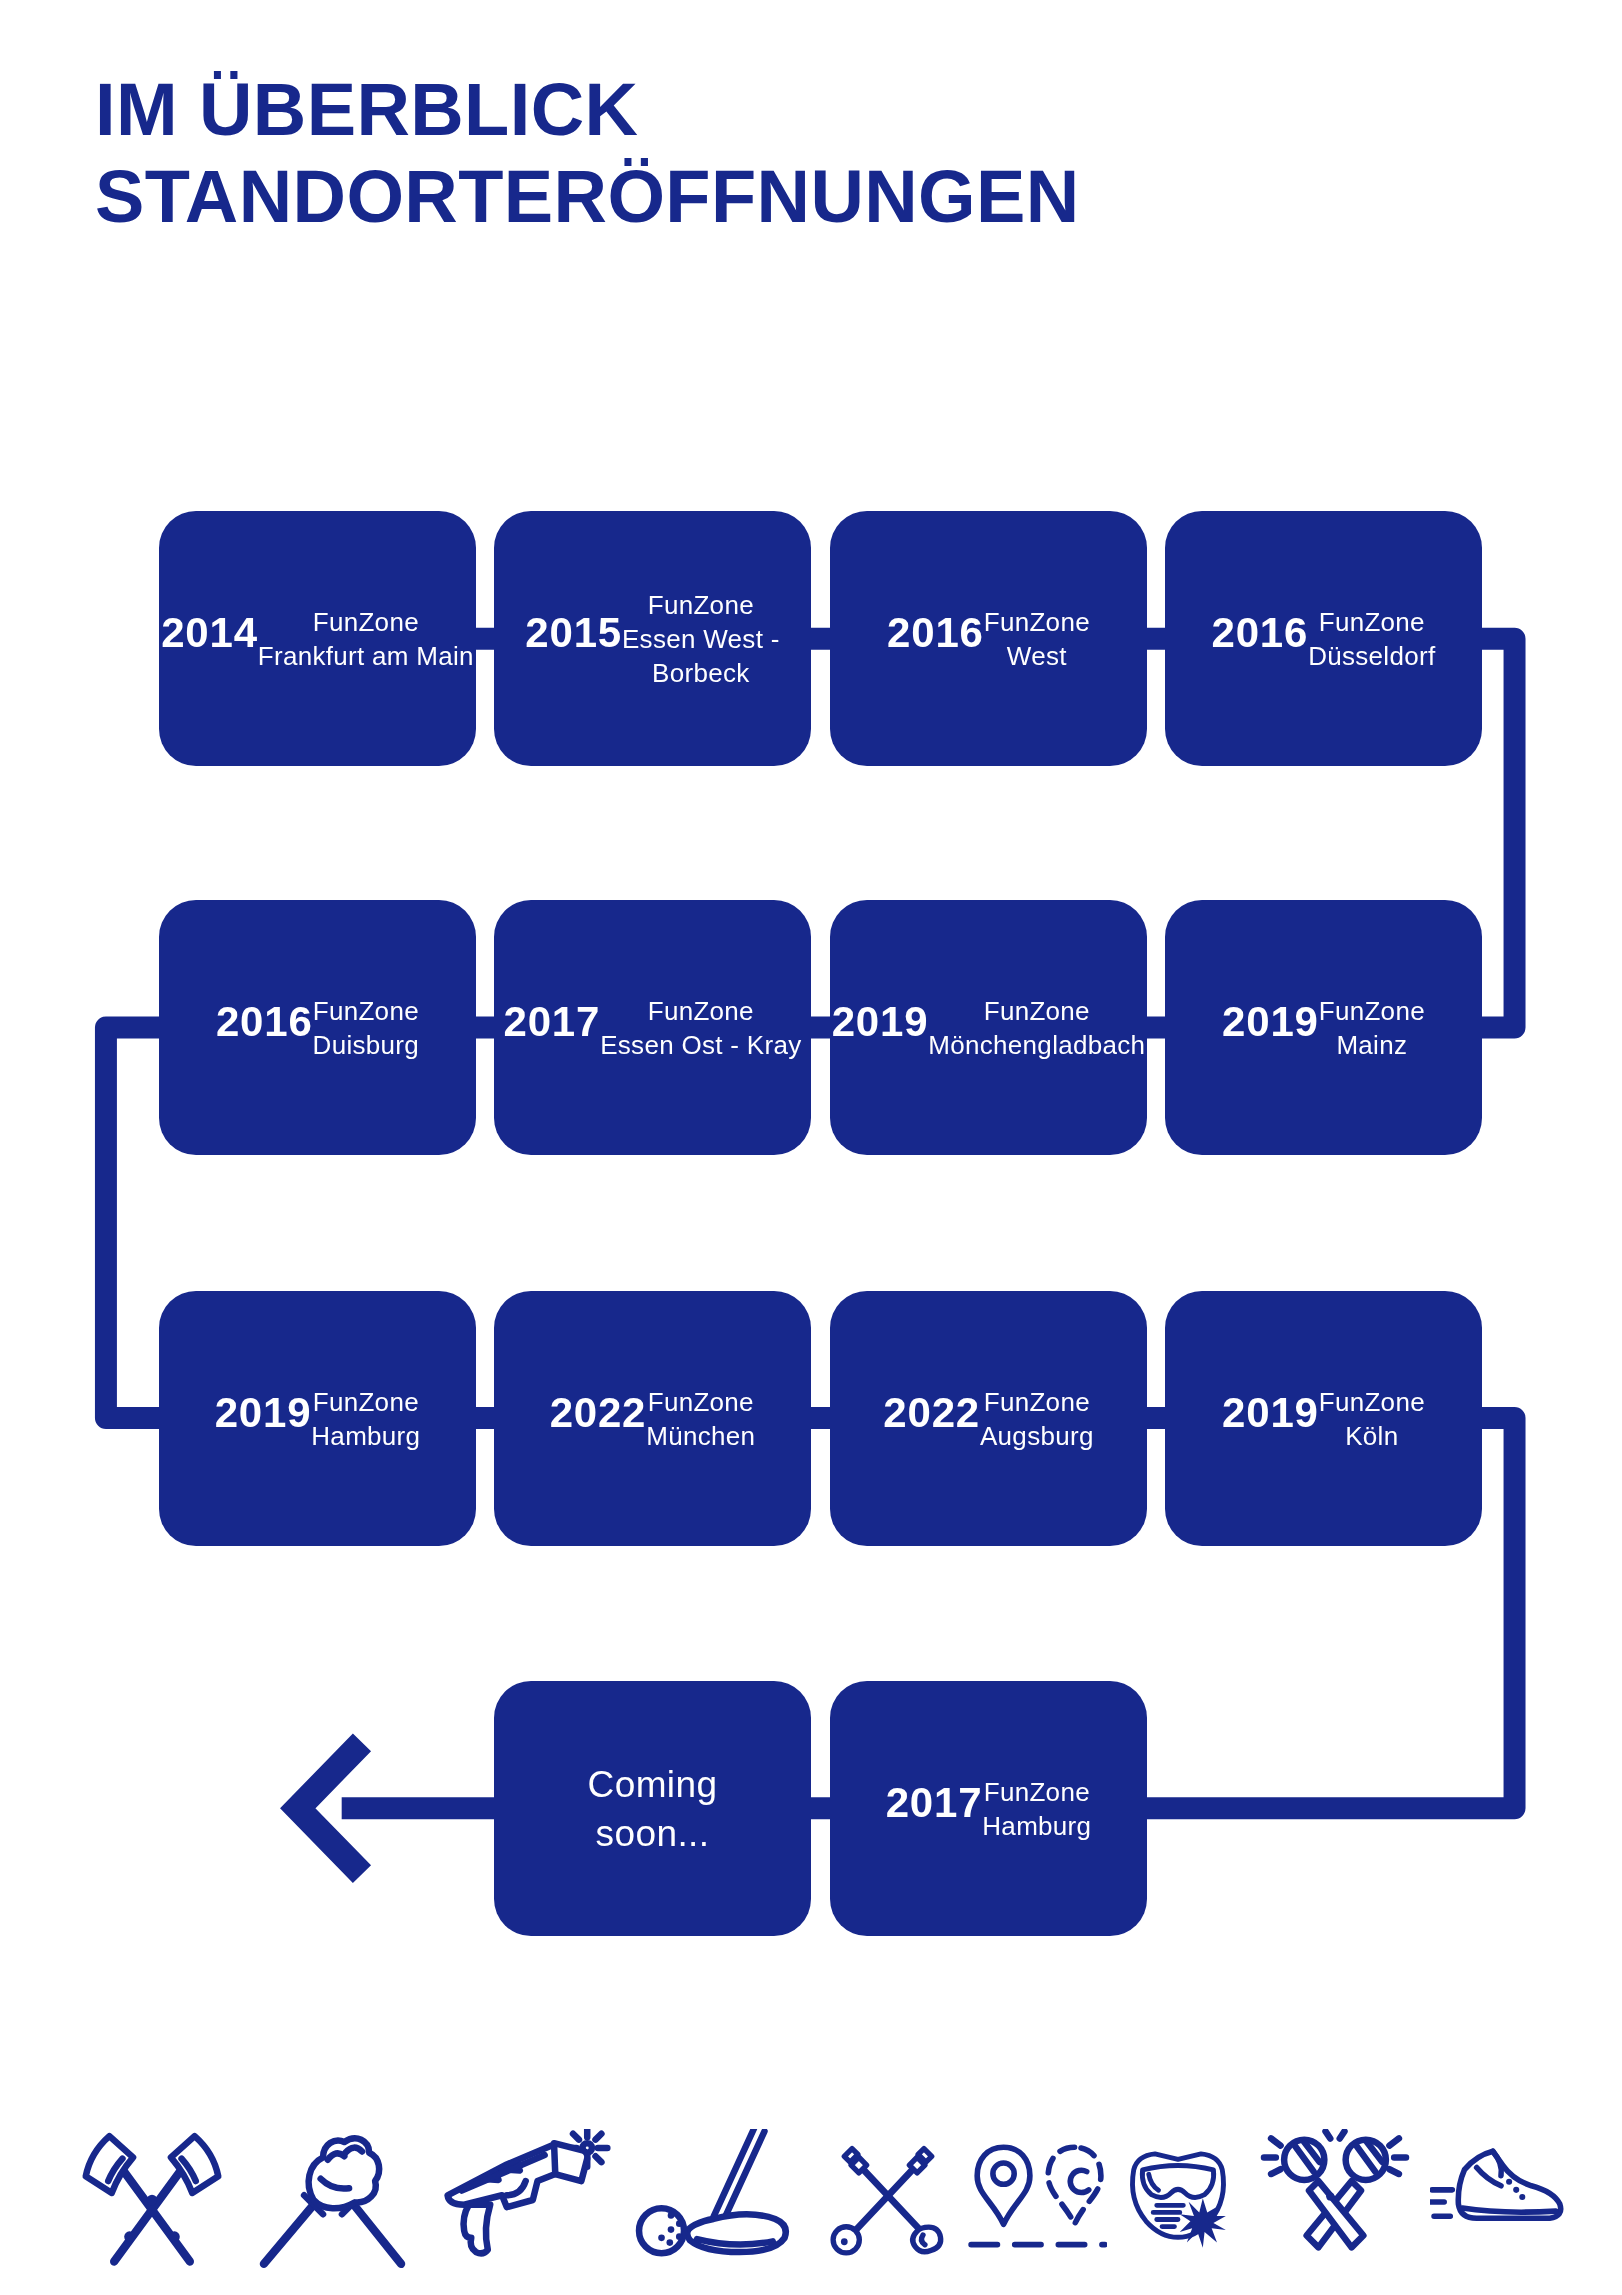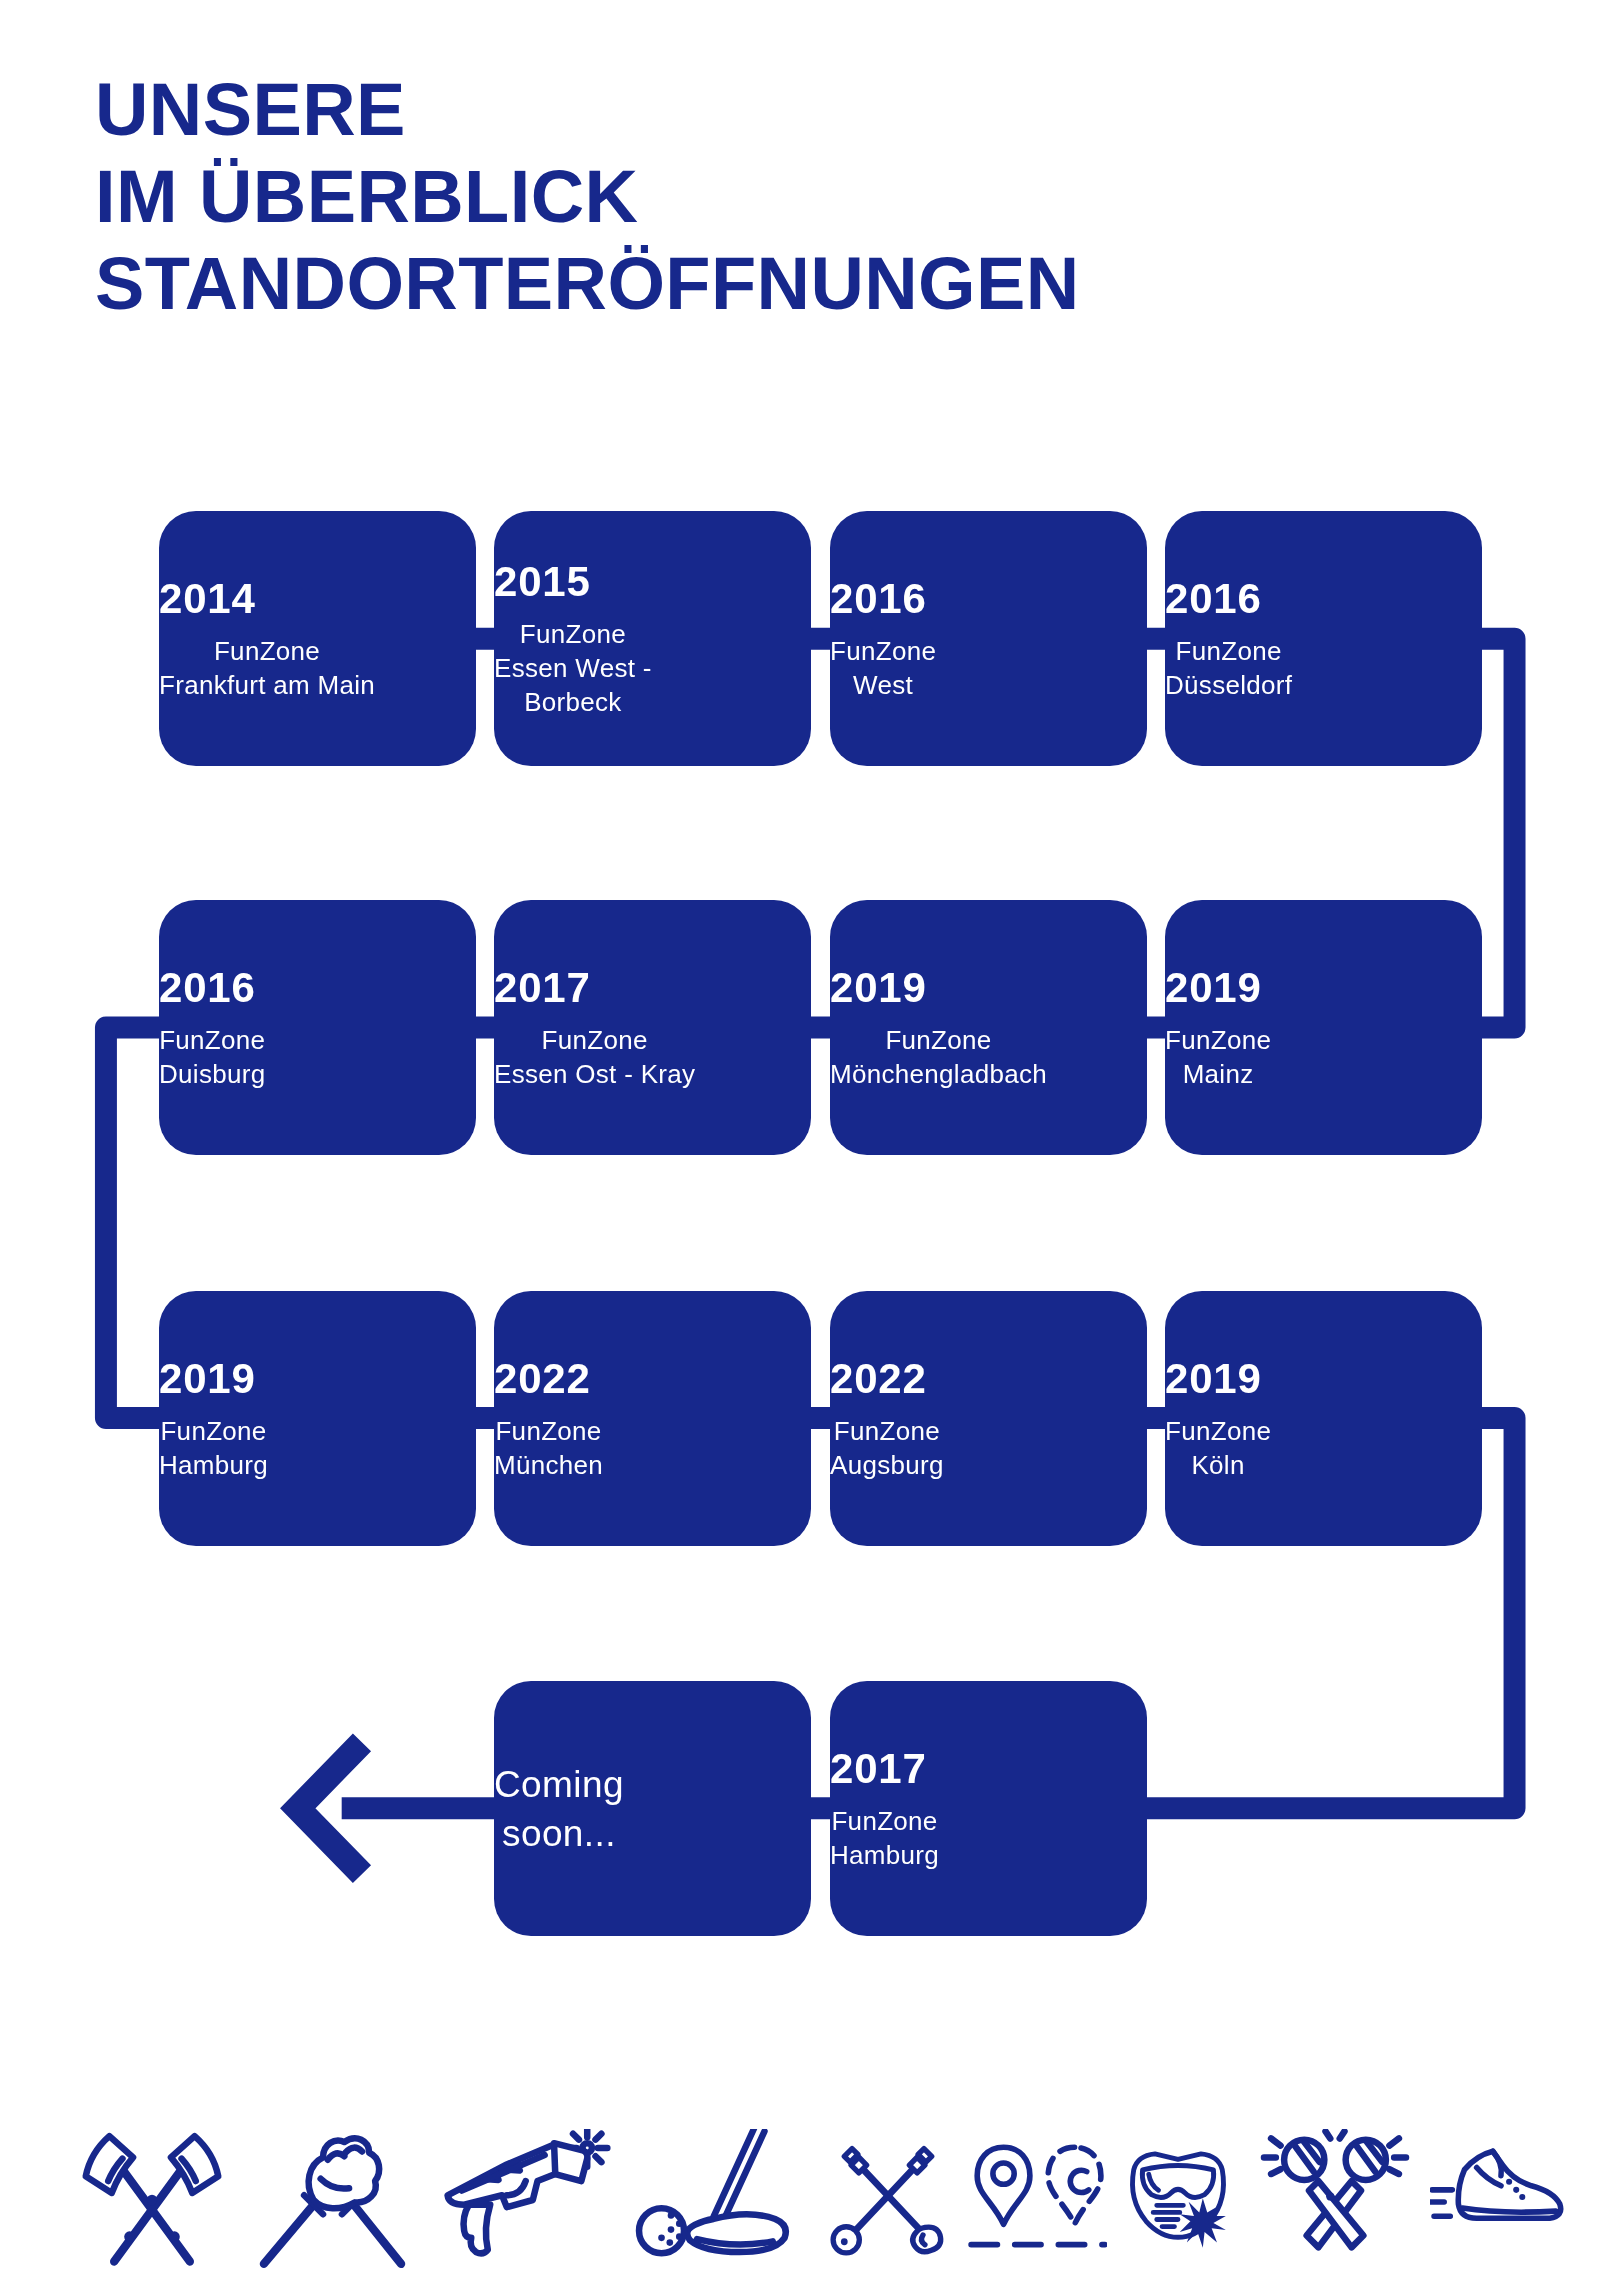--- a/index.html
+++ b/index.html
@@ -17,21 +17,21 @@
   .title span{display:block;}
   
   .connectors{position:absolute;left:0;top:0;}
   .connectors path{stroke:var(--blue);fill:none;}
   .line26{stroke-width:26px;stroke-linejoin:round;}
   .arrowhead{stroke-width:30px;stroke-linecap:butt;stroke-linejoin:miter;}
   
   .card{
     position:absolute;width:317px;height:255px;border-radius:37px;
     background:var(--blue);color:#fff;
-    display:flex;flex-direction:column;align-items:flex-start;justify-content:center;
+    display:flex;flex-direction:row;align-items:center;justify-content:center;
     text-align:center;
   }
   .c0{left:159px}.c1{left:494px}.c2{left:830px}.c3{left:1165px}
   .r0{top:511px}.r1{top:900px}.r2{top:1291px}.r3{top:1681px}
   .year{font-size:42px;font-weight:700;letter-spacing:0.8px;line-height:47px;margin-bottom:12px;}
   .loc{font-size:26px;line-height:34px;font-weight:400;letter-spacing:0.3px;}
   .loc span{display:block;}
   .coming-text{font-size:37px;font-weight:400;line-height:49px;letter-spacing:0.4px;}
   .coming-text span{display:block;}
   
@@ -46,21 +46,20 @@
   .icons .wfill{fill:#fff;}
   .icons .solid{fill:currentColor;stroke:none;}
   .icons .thick{stroke-width:7px;}
 </style>
 </head>
 <body>
 
 <div class="canvas" style="--blue: #17288c;">
 
   <h1 class="title">
-    <span>UNSERE</span>
     <span>IM ÜBERBLICK</span>
     <span>STANDORTERÖFFNUNGEN</span>
   </h1>
 
   <svg class="connectors" width="1623" height="2295" viewBox="0 0 1920 2716">
     <path class="line26" d="M198 756 H1745"></path>
     <path class="line26" d="M198 1216 H1745"></path>
     <path class="line26" d="M198 1678 H1745"></path>
     <path class="line26" d="M598 2140 H1350"></path>
     <path class="line26" d="M1740 756 H1792 V1216 H1740"></path>

